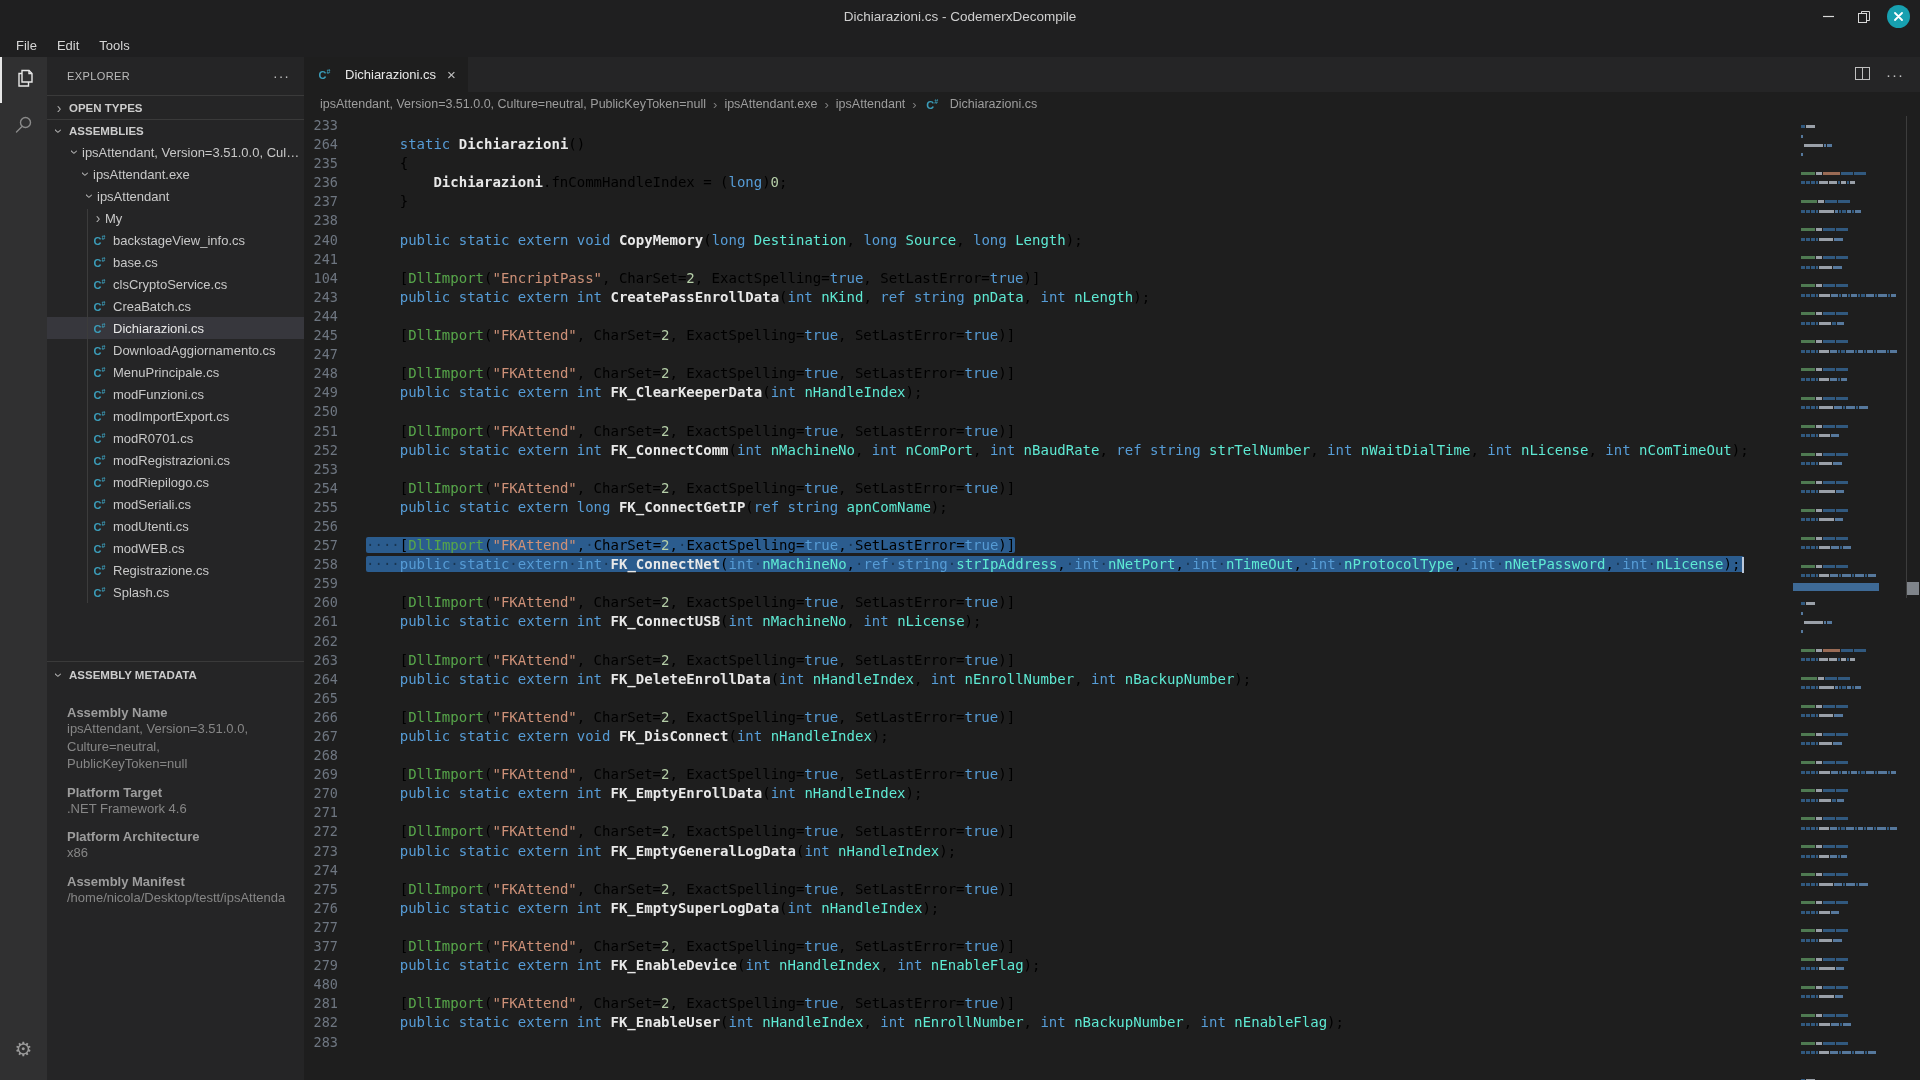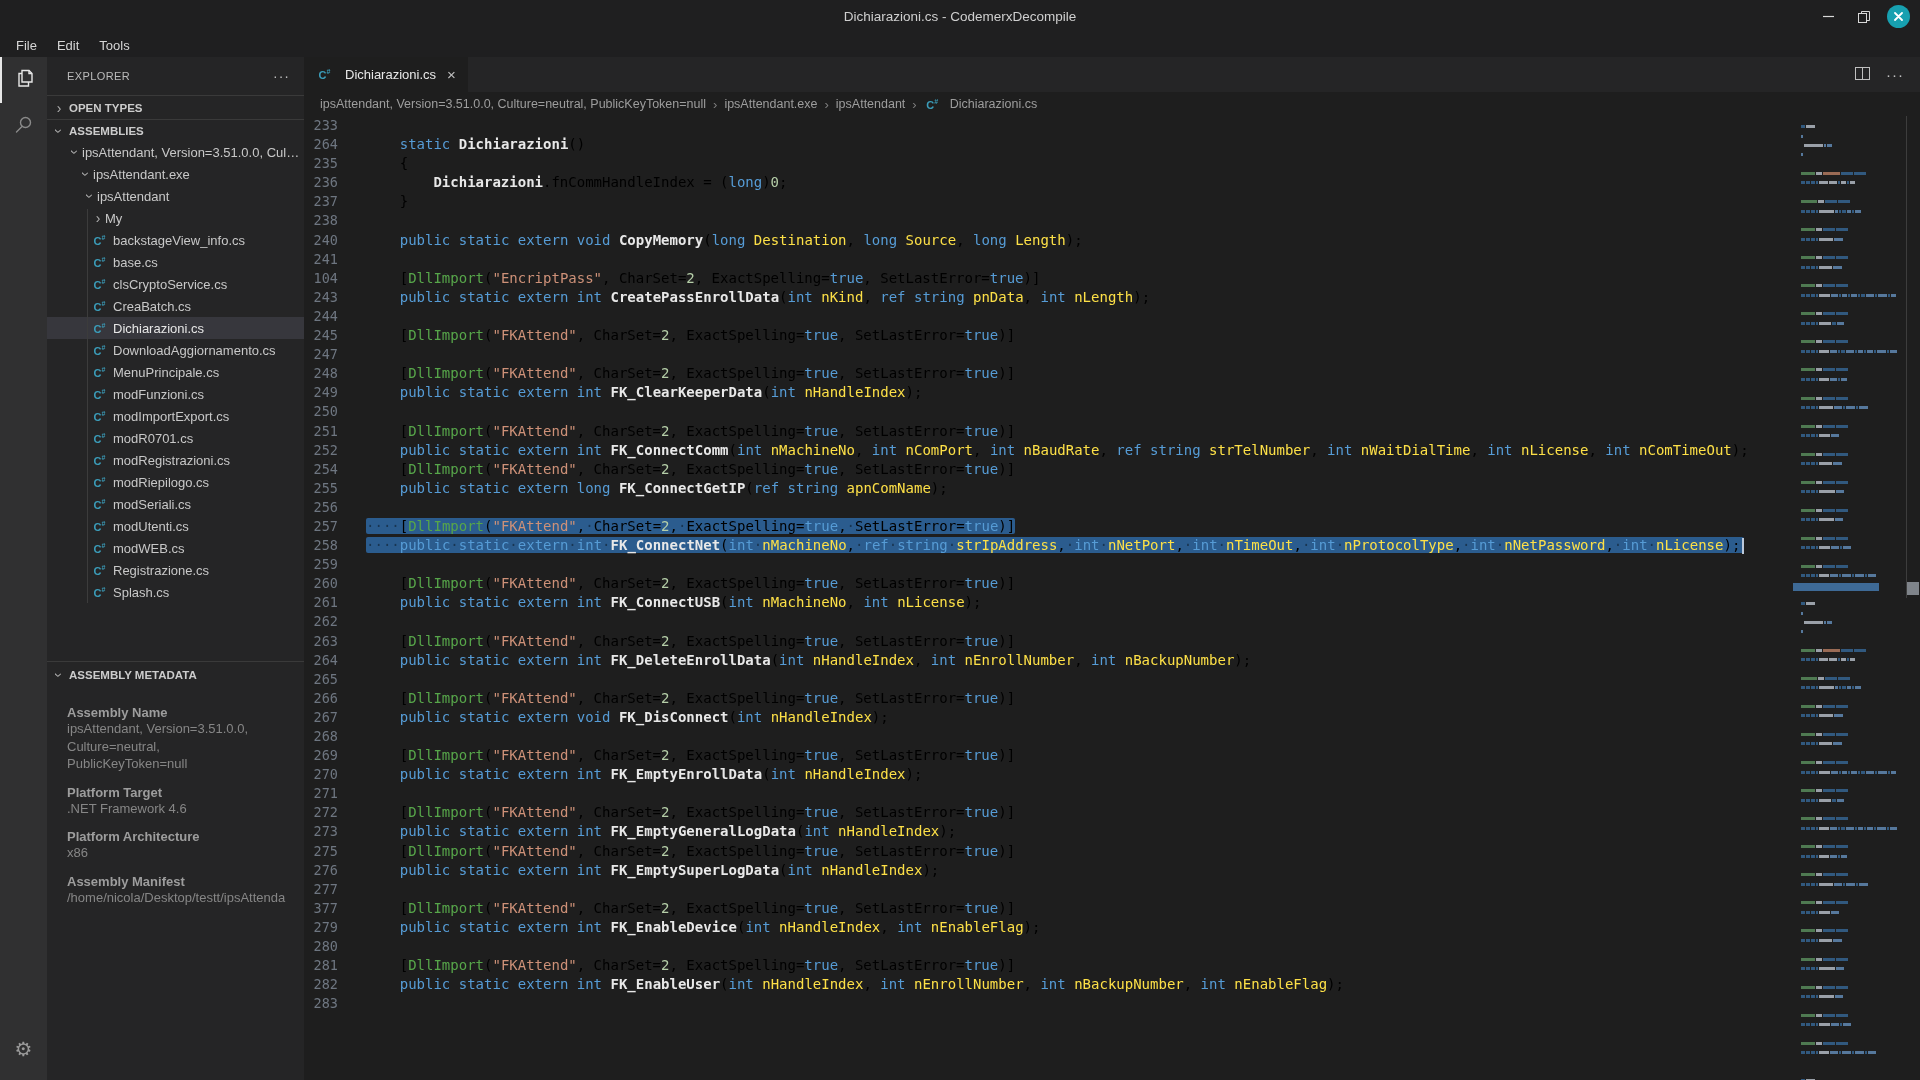--- a/index.html
+++ b/index.html
@@ -53,21 +53,21 @@
   
   .code-area{flex:1;position:relative;overflow:hidden;font-family:"DejaVu Sans Mono",monospace;font-size:14px;line-height:19.1px}
   .code-lines{position:absolute;top:0;left:0;right:127px;bottom:0;overflow:hidden}
   .code-line{display:flex;height:19.1px;white-space:pre}
   .gutter{flex:none;width:48px;padding-right:14px;text-align:right;color:#6e7681;font-size:13.5px}
   .ltext{flex:1;margin-left:14px;white-space:pre;overflow:hidden}
   .sel-line .ltext-inner{background:#2b5c8e;border-radius:2px}
   .ws{opacity:.42}
   .cursor{display:inline-block;width:2px;height:16px;background:#bcc8da;vertical-align:middle;margin-left:2px}
   .tok-s{color:#ce9178}.tok-k{color:#569cd6}.tok-a{color:#57a64a}.tok-n{color:#b5cea8}
-  .tok-p{color:#fde047}.tok-f{color:#e8e8e8;font-weight:bold}.tok-c{color:#e8e8e8;font-weight:bold}
+  .tok-p{color:#5eead4}.tok-f{color:#e8e8e8;font-weight:bold}.tok-c{color:#e8e8e8;font-weight:bold}
   
   .minimap{position:absolute;top:0;bottom:0;right:14px;width:113px;background:#1e1e1e;overflow:hidden}
   .mm-row{position:absolute;height:3px;display:flex}
   .mm-row span{height:3px;margin-right:1px;flex:none}
   .mm-sel{position:absolute;left:0;width:86px;height:8px;background:#3e6a96}
   .ruler{position:absolute;top:0;bottom:0;right:0;width:14px}
   .ruler-line{position:absolute;left:0;top:0;height:482px;width:1px;background:#3d3d3d}
   .ruler-thumb{position:absolute;right:1px;top:466px;width:12px;height:13px;background:#90969e;opacity:.85}
 </style>
 </head>
@@ -331,46 +331,48 @@
           <div class="code-line"><div class="gutter">104</div><div class="ltext"><span class="ltext-inner">    [<span class="tok-a">DllImport</span>(<span class="tok-s">"EncriptPass"</span>, CharSet=<span class="tok-n">2</span>, ExactSpelling=<span class="tok-k">true</span>, SetLastError=<span class="tok-k">true</span>)]</span></div></div>
           <div class="code-line"><div class="gutter">243</div><div class="ltext"><span class="ltext-inner">    <span class="tok-k">public</span> <span class="tok-k">static</span> <span class="tok-k">extern</span> <span class="tok-k">int</span> <span class="tok-f">CreatePassEnrollData</span>(<span class="tok-k">int</span> <span class="tok-p">nKind</span>, <span class="tok-k">ref</span> <span class="tok-k">string</span> <span class="tok-p">pnData</span>, <span class="tok-k">int</span> <span class="tok-p">nLength</span>);</span></div></div>
           <div class="code-line"><div class="gutter">244</div><div class="ltext"><span class="ltext-inner"></span></div></div>
           <div class="code-line"><div class="gutter">245</div><div class="ltext"><span class="ltext-inner">    [<span class="tok-a">DllImport</span>(<span class="tok-s">"FKAttend"</span>, CharSet=<span class="tok-n">2</span>, ExactSpelling=<span class="tok-k">true</span>, SetLastError=<span class="tok-k">true</span>)]</span></div></div>
           <div class="code-line"><div class="gutter">247</div><div class="ltext"><span class="ltext-inner"></span></div></div>
           <div class="code-line"><div class="gutter">248</div><div class="ltext"><span class="ltext-inner">    [<span class="tok-a">DllImport</span>(<span class="tok-s">"FKAttend"</span>, CharSet=<span class="tok-n">2</span>, ExactSpelling=<span class="tok-k">true</span>, SetLastError=<span class="tok-k">true</span>)]</span></div></div>
           <div class="code-line"><div class="gutter">249</div><div class="ltext"><span class="ltext-inner">    <span class="tok-k">public</span> <span class="tok-k">static</span> <span class="tok-k">extern</span> <span class="tok-k">int</span> <span class="tok-f">FK_ClearKeeperData</span>(<span class="tok-k">int</span> <span class="tok-p">nHandleIndex</span>);</span></div></div>
           <div class="code-line"><div class="gutter">250</div><div class="ltext"><span class="ltext-inner"></span></div></div>
           <div class="code-line"><div class="gutter">251</div><div class="ltext"><span class="ltext-inner">    [<span class="tok-a">DllImport</span>(<span class="tok-s">"FKAttend"</span>, CharSet=<span class="tok-n">2</span>, ExactSpelling=<span class="tok-k">true</span>, SetLastError=<span class="tok-k">true</span>)]</span></div></div>
           <div class="code-line"><div class="gutter">252</div><div class="ltext"><span class="ltext-inner">    <span class="tok-k">public</span> <span class="tok-k">static</span> <span class="tok-k">extern</span> <span class="tok-k">int</span> <span class="tok-f">FK_ConnectComm</span>(<span class="tok-k">int</span> <span class="tok-p">nMachineNo</span>, <span class="tok-k">int</span> <span class="tok-p">nComPort</span>, <span class="tok-k">int</span> <span class="tok-p">nBaudRate</span>, <span class="tok-k">ref</span> <span class="tok-k">string</span> <span class="tok-p">strTelNumber</span>, <span class="tok-k">int</span> <span class="tok-p">nWaitDialTime</span>, <span class="tok-k">int</span> <span class="tok-p">nLicense</span>, <span class="tok-k">int</span> <span class="tok-p">nComTimeOut</span>);</span></div></div>
+          <div class="code-line"><div class="gutter">253</div><div class="ltext"><span class="ltext-inner"></span></div></div>
           <div class="code-line"><div class="gutter">254</div><div class="ltext"><span class="ltext-inner">    [<span class="tok-a">DllImport</span>(<span class="tok-s">"FKAttend"</span>, CharSet=<span class="tok-n">2</span>, ExactSpelling=<span class="tok-k">true</span>, SetLastError=<span class="tok-k">true</span>)]</span></div></div>
           <div class="code-line"><div class="gutter">255</div><div class="ltext"><span class="ltext-inner">    <span class="tok-k">public</span> <span class="tok-k">static</span> <span class="tok-k">extern</span> <span class="tok-k">long</span> <span class="tok-f">FK_ConnectGetIP</span>(<span class="tok-k">ref</span> <span class="tok-k">string</span> <span class="tok-p">apnComName</span>);</span></div></div>
           <div class="code-line"><div class="gutter">256</div><div class="ltext"><span class="ltext-inner"></span></div></div>
           <div class="code-line sel-line"><div class="gutter">257</div><div class="ltext"><span class="ltext-inner"><span class="ws">·</span><span class="ws">·</span><span class="ws">·</span><span class="ws">·</span>[<span class="tok-a">DllImport</span>(<span class="tok-s">"FKAttend"</span>,<span class="ws">·</span>CharSet=<span class="tok-n">2</span>,<span class="ws">·</span>ExactSpelling=<span class="tok-k">true</span>,<span class="ws">·</span>SetLastError=<span class="tok-k">true</span>)]</span></div></div>
           <div class="code-line sel-line"><div class="gutter">258</div><div class="ltext"><span class="ltext-inner"><span class="ws">·</span><span class="ws">·</span><span class="ws">·</span><span class="ws">·</span><span class="tok-k">public</span><span class="ws">·</span><span class="tok-k">static</span><span class="ws">·</span><span class="tok-k">extern</span><span class="ws">·</span><span class="tok-k">int</span><span class="ws">·</span><span class="tok-f">FK_ConnectNet</span>(<span class="tok-k">int</span><span class="ws">·</span><span class="tok-p">nMachineNo</span>,<span class="ws">·</span><span class="tok-k">ref</span><span class="ws">·</span><span class="tok-k">string</span><span class="ws">·</span><span class="tok-p">strIpAddress</span>,<span class="ws">·</span><span class="tok-k">int</span><span class="ws">·</span><span class="tok-p">nNetPort</span>,<span class="ws">·</span><span class="tok-k">int</span><span class="ws">·</span><span class="tok-p">nTimeOut</span>,<span class="ws">·</span><span class="tok-k">int</span><span class="ws">·</span><span class="tok-p">nProtocolType</span>,<span class="ws">·</span><span class="tok-k">int</span><span class="ws">·</span><span class="tok-p">nNetPassword</span>,<span class="ws">·</span><span class="tok-k">int</span><span class="ws">·</span><span class="tok-p">nLicense</span>);<span class="cursor"></span></span></div></div>
           <div class="code-line"><div class="gutter">259</div><div class="ltext"><span class="ltext-inner"></span></div></div>
           <div class="code-line"><div class="gutter">260</div><div class="ltext"><span class="ltext-inner">    [<span class="tok-a">DllImport</span>(<span class="tok-s">"FKAttend"</span>, CharSet=<span class="tok-n">2</span>, ExactSpelling=<span class="tok-k">true</span>, SetLastError=<span class="tok-k">true</span>)]</span></div></div>
           <div class="code-line"><div class="gutter">261</div><div class="ltext"><span class="ltext-inner">    <span class="tok-k">public</span> <span class="tok-k">static</span> <span class="tok-k">extern</span> <span class="tok-k">int</span> <span class="tok-f">FK_ConnectUSB</span>(<span class="tok-k">int</span> <span class="tok-p">nMachineNo</span>, <span class="tok-k">int</span> <span class="tok-p">nLicense</span>);</span></div></div>
           <div class="code-line"><div class="gutter">262</div><div class="ltext"><span class="ltext-inner"></span></div></div>
           <div class="code-line"><div class="gutter">263</div><div class="ltext"><span class="ltext-inner">    [<span class="tok-a">DllImport</span>(<span class="tok-s">"FKAttend"</span>, CharSet=<span class="tok-n">2</span>, ExactSpelling=<span class="tok-k">true</span>, SetLastError=<span class="tok-k">true</span>)]</span></div></div>
           <div class="code-line"><div class="gutter">264</div><div class="ltext"><span class="ltext-inner">    <span class="tok-k">public</span> <span class="tok-k">static</span> <span class="tok-k">extern</span> <span class="tok-k">int</span> <span class="tok-f">FK_DeleteEnrollData</span>(<span class="tok-k">int</span> <span class="tok-p">nHandleIndex</span>, <span class="tok-k">int</span> <span class="tok-p">nEnrollNumber</span>, <span class="tok-k">int</span> <span class="tok-p">nBackupNumber</span>);</span></div></div>
           <div class="code-line"><div class="gutter">265</div><div class="ltext"><span class="ltext-inner"></span></div></div>
           <div class="code-line"><div class="gutter">266</div><div class="ltext"><span class="ltext-inner">    [<span class="tok-a">DllImport</span>(<span class="tok-s">"FKAttend"</span>, CharSet=<span class="tok-n">2</span>, ExactSpelling=<span class="tok-k">true</span>, SetLastError=<span class="tok-k">true</span>)]</span></div></div>
           <div class="code-line"><div class="gutter">267</div><div class="ltext"><span class="ltext-inner">    <span class="tok-k">public</span> <span class="tok-k">static</span> <span class="tok-k">extern</span> <span class="tok-k">void</span> <span class="tok-f">FK_DisConnect</span>(<span class="tok-k">int</span> <span class="tok-p">nHandleIndex</span>);</span></div></div>
           <div class="code-line"><div class="gutter">268</div><div class="ltext"><span class="ltext-inner"></span></div></div>
           <div class="code-line"><div class="gutter">269</div><div class="ltext"><span class="ltext-inner">    [<span class="tok-a">DllImport</span>(<span class="tok-s">"FKAttend"</span>, CharSet=<span class="tok-n">2</span>, ExactSpelling=<span class="tok-k">true</span>, SetLastError=<span class="tok-k">true</span>)]</span></div></div>
           <div class="code-line"><div class="gutter">270</div><div class="ltext"><span class="ltext-inner">    <span class="tok-k">public</span> <span class="tok-k">static</span> <span class="tok-k">extern</span> <span class="tok-k">int</span> <span class="tok-f">FK_EmptyEnrollData</span>(<span class="tok-k">int</span> <span class="tok-p">nHandleIndex</span>);</span></div></div>
           <div class="code-line"><div class="gutter">271</div><div class="ltext"><span class="ltext-inner"></span></div></div>
           <div class="code-line"><div class="gutter">272</div><div class="ltext"><span class="ltext-inner">    [<span class="tok-a">DllImport</span>(<span class="tok-s">"FKAttend"</span>, CharSet=<span class="tok-n">2</span>, ExactSpelling=<span class="tok-k">true</span>, SetLastError=<span class="tok-k">true</span>)]</span></div></div>
           <div class="code-line"><div class="gutter">273</div><div class="ltext"><span class="ltext-inner">    <span class="tok-k">public</span> <span class="tok-k">static</span> <span class="tok-k">extern</span> <span class="tok-k">int</span> <span class="tok-f">FK_EmptyGeneralLogData</span>(<span class="tok-k">int</span> <span class="tok-p">nHandleIndex</span>);</span></div></div>
+          <div class="code-line"><div class="gutter">274</div><div class="ltext"><span class="ltext-inner"></span></div></div>
           <div class="code-line"><div class="gutter">275</div><div class="ltext"><span class="ltext-inner">    [<span class="tok-a">DllImport</span>(<span class="tok-s">"FKAttend"</span>, CharSet=<span class="tok-n">2</span>, ExactSpelling=<span class="tok-k">true</span>, SetLastError=<span class="tok-k">true</span>)]</span></div></div>
           <div class="code-line"><div class="gutter">276</div><div class="ltext"><span class="ltext-inner">    <span class="tok-k">public</span> <span class="tok-k">static</span> <span class="tok-k">extern</span> <span class="tok-k">int</span> <span class="tok-f">FK_EmptySuperLogData</span>(<span class="tok-k">int</span> <span class="tok-p">nHandleIndex</span>);</span></div></div>
           <div class="code-line"><div class="gutter">277</div><div class="ltext"><span class="ltext-inner"></span></div></div>
           <div class="code-line"><div class="gutter">377</div><div class="ltext"><span class="ltext-inner">    [<span class="tok-a">DllImport</span>(<span class="tok-s">"FKAttend"</span>, CharSet=<span class="tok-n">2</span>, ExactSpelling=<span class="tok-k">true</span>, SetLastError=<span class="tok-k">true</span>)]</span></div></div>
           <div class="code-line"><div class="gutter">279</div><div class="ltext"><span class="ltext-inner">    <span class="tok-k">public</span> <span class="tok-k">static</span> <span class="tok-k">extern</span> <span class="tok-k">int</span> <span class="tok-f">FK_EnableDevice</span>(<span class="tok-k">int</span> <span class="tok-p">nHandleIndex</span>, <span class="tok-k">int</span> <span class="tok-p">nEnableFlag</span>);</span></div></div>
-          <div class="code-line"><div class="gutter">280</div><div class="ltext"><span class="ltext-inner"></span></div></div>
+          <div class="code-line"><div class="gutter">480</div><div class="ltext"><span class="ltext-inner"></span></div></div>
           <div class="code-line"><div class="gutter">281</div><div class="ltext"><span class="ltext-inner">    [<span class="tok-a">DllImport</span>(<span class="tok-s">"FKAttend"</span>, CharSet=<span class="tok-n">2</span>, ExactSpelling=<span class="tok-k">true</span>, SetLastError=<span class="tok-k">true</span>)]</span></div></div>
           <div class="code-line"><div class="gutter">282</div><div class="ltext"><span class="ltext-inner">    <span class="tok-k">public</span> <span class="tok-k">static</span> <span class="tok-k">extern</span> <span class="tok-k">int</span> <span class="tok-f">FK_EnableUser</span>(<span class="tok-k">int</span> <span class="tok-p">nHandleIndex</span>, <span class="tok-k">int</span> <span class="tok-p">nEnrollNumber</span>, <span class="tok-k">int</span> <span class="tok-p">nBackupNumber</span>, <span class="tok-k">int</span> <span class="tok-p">nEnableFlag</span>);</span></div></div>
           <div class="code-line"><div class="gutter">283</div><div class="ltext"><span class="ltext-inner"></span></div></div>
         </div>
       <div class="minimap" id="minimap">
           <div class="mm-row" style="top: 9.35px; left: 8.48px;">
             <span style="width: 3.72px; background: rgb(49, 89, 127);"></span>
             <span style="width: 9.3px; background: rgb(154, 160, 168);"></span>
           </div>
           <div class="mm-row" style="top: 18.7px; left: 8.48px;">

